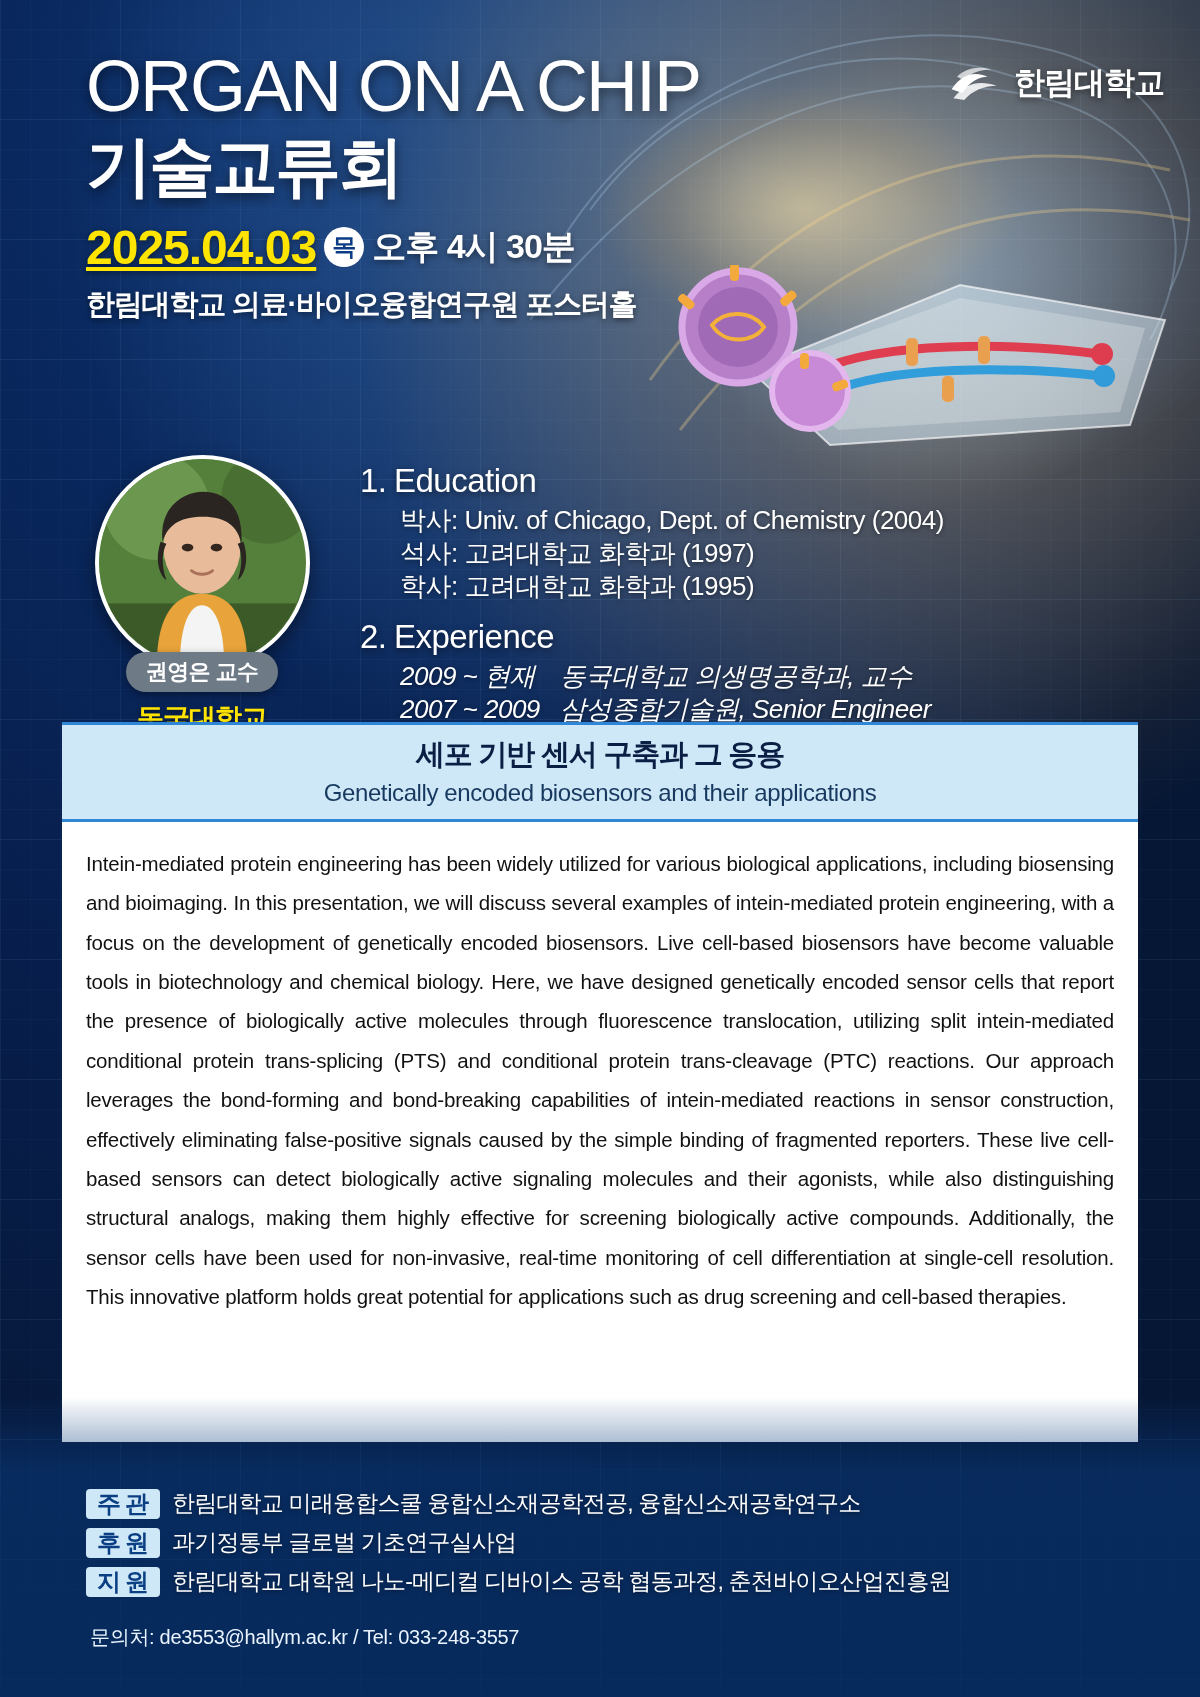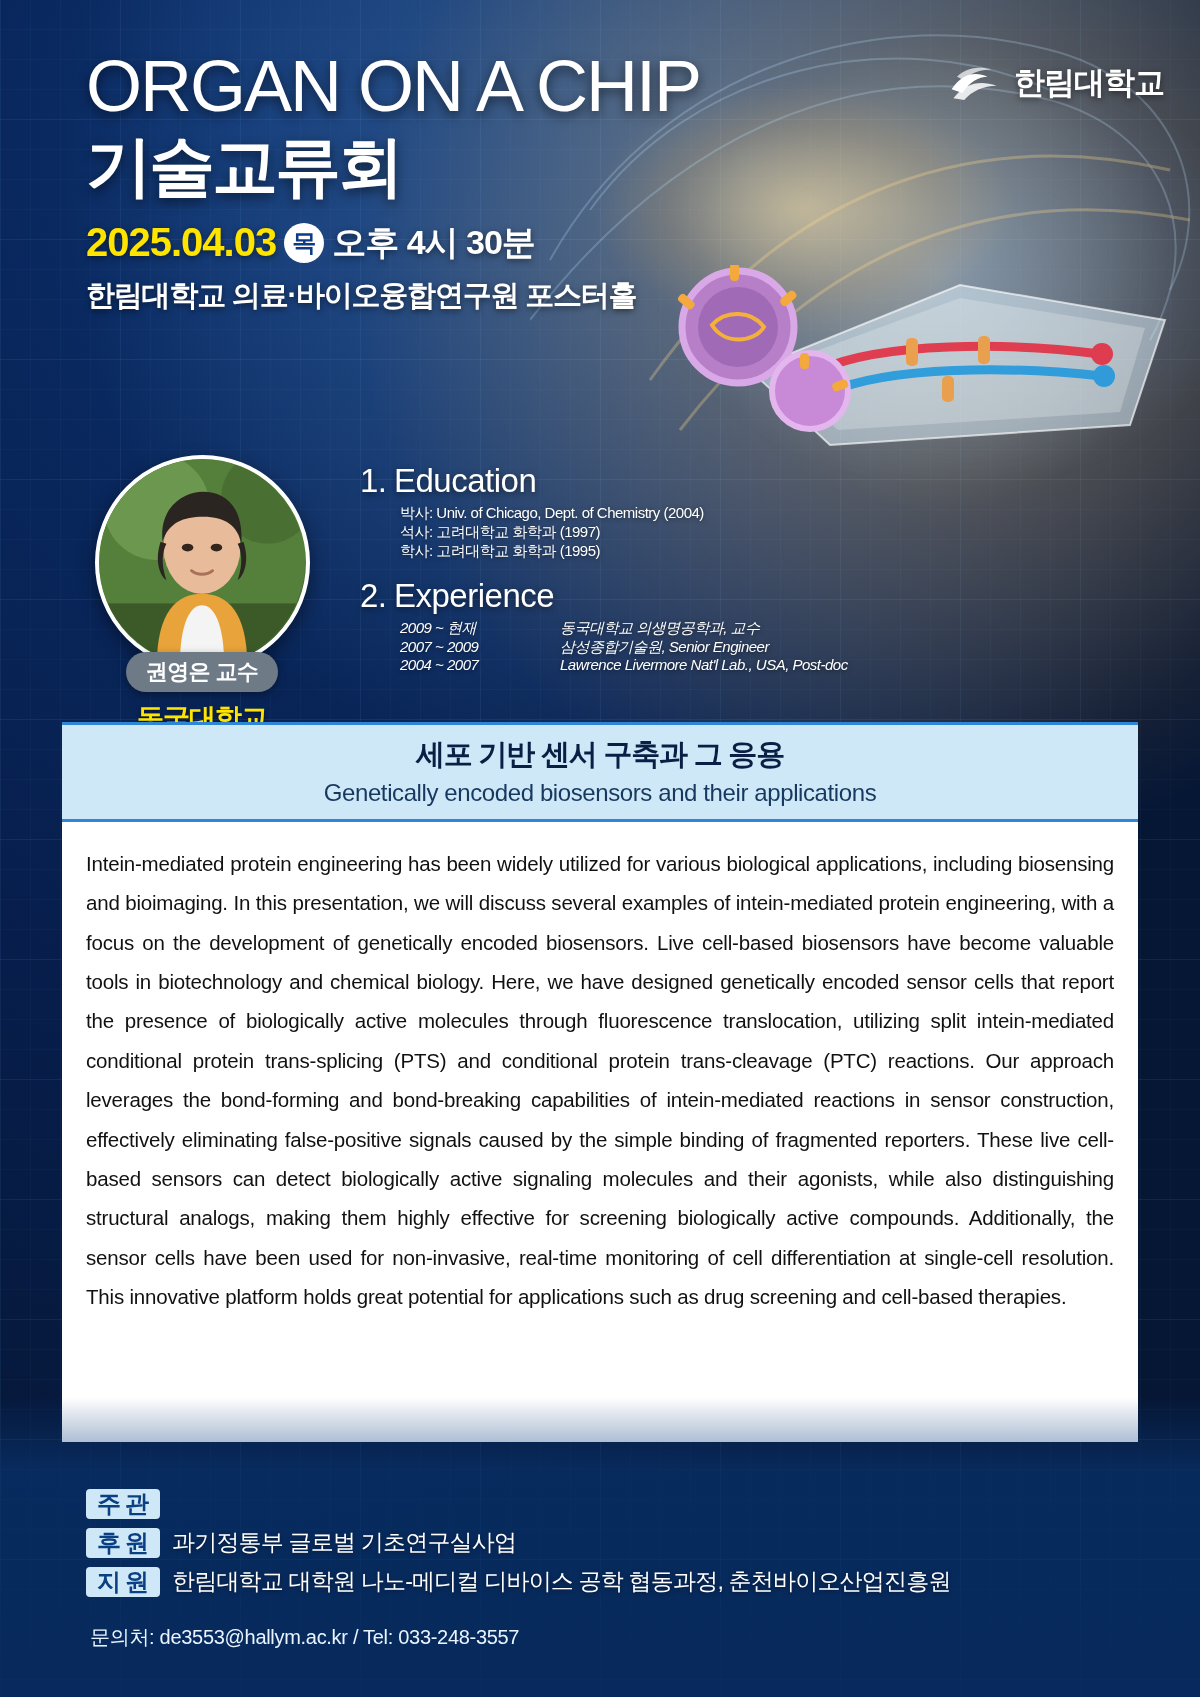--- a/index.html
+++ b/index.html
@@ -59,21 +59,21 @@
     font-size: 72px; font-weight: normal; color: #ffffff; letter-spacing: -2px;
     line-height: 1.08; text-shadow: 0 4px 12px rgba(0,0,0,.55);
     margin-top: 2px;
   }
   .t-sub {
     font-size: 66px; font-weight: bold; color: #ffffff; letter-spacing: -3px;
     line-height: 1.12; text-shadow: 0 4px 12px rgba(0,0,0,.55);
     margin-top: 4px;
   }
   .datetime { display: flex; align-items: center; gap: 8px; margin-top: 16px; }
-  .d-date { font-size: 40px; font-weight: bold; color: #ffe400; letter-spacing: -1px; text-shadow: 0 2px 6px rgba(0,0,0,.5);}
+  .d-date { font-size: 48px; font-weight: bold; color: #ffe400; letter-spacing: -1px; text-shadow: 0 2px 6px rgba(0,0,0,.5); text-decoration: underline;}
   .d-day {
     width: 40px; height: 40px; border-radius: 50%; background: #ffffff; color: #0b3c85;
     font-size: 24px; font-weight: bold; display: flex; align-items: center; justify-content: center;
   }
   .d-time { font-size: 34px; font-weight: bold; color: #ffffff; letter-spacing: -1px; text-shadow: 0 2px 6px rgba(0,0,0,.5);}
   .venue {
     margin-top: 10px; font-size: 29px; font-weight: bold; color: #ffffff; letter-spacing: -1.2px;
     text-shadow: 0 2px 6px rgba(0,0,0,.55);
   }
   
@@ -93,21 +93,21 @@
     background: #6e7a86; color: #ffffff; font-size: 22px; font-weight: bold;
     display: flex; align-items: center; justify-content: center; letter-spacing: -.6px;
     position: relative; z-index: 3; box-shadow: 0 3px 8px rgba(0,0,0,.35);
   }
   .affil { margin-top: 8px; font-size: 27px; font-weight: bold; color: #ffe400; letter-spacing: -1px;
     text-shadow: 0 2px 5px rgba(0,0,0,.55); }
   
   .cv { position: absolute; left: 360px; top: 462px; width: 800px; color: #ffffff; }
   .cv-h { font-size: 33px; letter-spacing: -.5px; text-shadow: 0 2px 6px rgba(0,0,0,.5); }
   .cv-h .num { display: inline-block; width: 34px; }
-  .cv-lines { margin: 4px 0 16px 40px; font-size: 15px; line-height: 1.26; letter-spacing: -.5px;
+  .cv-lines { margin: 4px 0 16px 40px; font-size: 26px; line-height: 1.26; letter-spacing: -.5px;
     text-shadow: 0 1px 4px rgba(0,0,0,.5); }
   .exp-row { display: flex; gap: 18px; font-style: italic; }
   .exp-years { width: 142px; flex: none; }
   
   .abs-wrap { position: absolute; left: 62px; top: 722px; width: 1076px; }
   .abs-head {
     background: #cfe8f7; border-top: 3px solid #2f86d6; border-bottom: 3px solid #2f86d6;
     padding: 10px 0 12px; text-align: center; color: #08306b;
   }
   .abs-title-ko { font-size: 29px; font-weight: bold; letter-spacing: -1.2px; color: #0b1f45; }
@@ -263,20 +263,21 @@
       <div class="abs-title-ko">세포 기반 센서 구축과 그 응용</div>
       <div class="abs-title-en">Genetically encoded biosensors and their applications</div>
     </div>
     <div class="abs-body">Intein-mediated protein engineering has been widely utilized for various biological applications, including biosensing and bioimaging. In this presentation, we will discuss several examples of intein-mediated protein engineering, with a focus on the development of genetically encoded biosensors. Live cell-based biosensors have become valuable tools in biotechnology and chemical biology. Here, we have designed genetically encoded sensor cells that report the presence of biologically active molecules through fluorescence translocation, utilizing split intein-mediated conditional protein trans-splicing (PTS) and conditional protein trans-cleavage (PTC) reactions. Our approach leverages the bond-forming and bond-breaking capabilities of intein-mediated reactions in sensor construction, effectively eliminating false-positive signals caused by the simple binding of fragmented reporters. These live cell-based sensors can detect biologically active signaling molecules and their agonists, while also distinguishing structural analogs, making them highly effective for screening biologically active compounds. Additionally, the sensor cells have been used for non-invasive, real-time monitoring of cell differentiation at single-cell resolution. This innovative platform holds great potential for applications such as drug screening and cell-based therapies.</div>
   </div>
 
   <div class="footer"></div>
   <div class="foot-rows">
     <div class="foot-row">
       <span class="tag">주관</span>
+      <span class="foot-text">한림대학교 미래융합스쿨 융합신소재공학전공, 융합신소재공학연구소</span>
     </div>
     <div class="foot-row">
       <span class="tag">후원</span>
       <span class="foot-text">과기정통부 글로벌 기초연구실사업</span>
     </div>
     <div class="foot-row">
       <span class="tag">지원</span>
       <span class="foot-text">한림대학교 대학원 나노-메디컬 디바이스 공학 협동과정, 춘천바이오산업진흥원</span>
     </div>
   </div>

